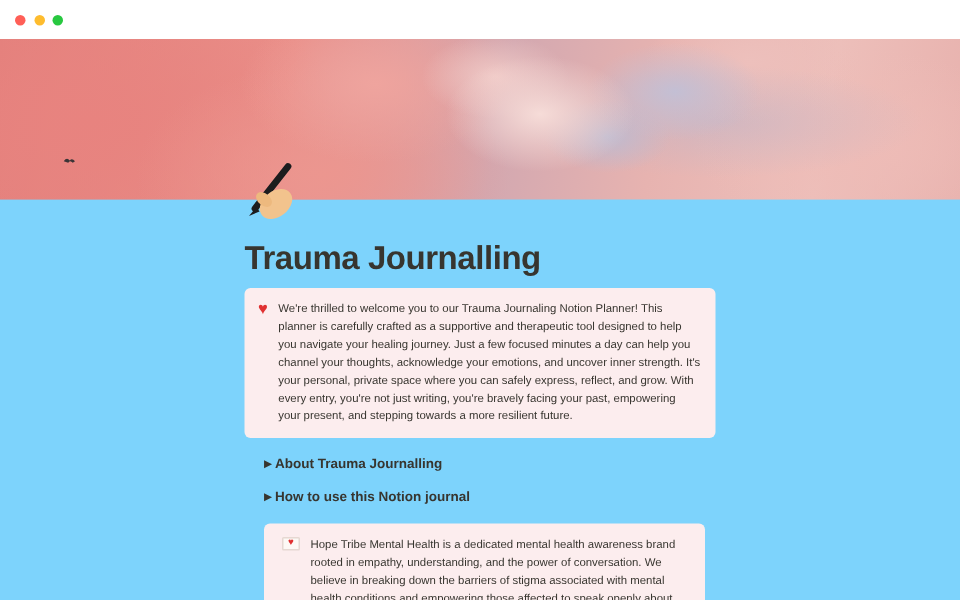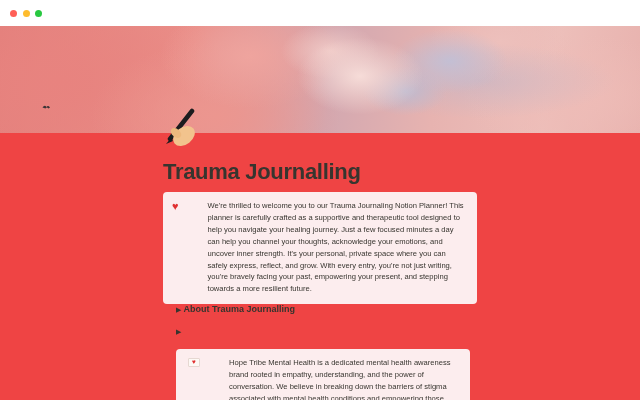--- a/index.html
+++ b/index.html
@@ -1,18 +1,18 @@
 <!DOCTYPE html>
 <html><head>
 <meta charset="utf-8">
 <style>
   * { margin:0; padding:0; box-sizing:border-box; }
   html,body { width:640px; height:400px; overflow:hidden; background:#fff;
     font-family:"Liberation Sans", sans-serif; color:#37352f; }
-  .frame { position:relative; width:640px; height:400px; background:#ef4444; overflow:hidden; }
+  .frame { position:relative; width:640px; height:400px; background:#7dd3fc; overflow:hidden; }
 
   
   .titlebar { position:absolute; top:0; left:0; width:640px; height:26px; background:#ffffff; z-index:5; }
   .dot { position:absolute; top:9.5px; width:7px; height:7px; border-radius:50%; }
   .dot.red { left:10px; background:#ff5f57; }
   .dot.yellow { left:22.5px; background:#febc2e; }
   .dot.green { left:35px; background:#28c840; }
 
   
   .cover { position:absolute; top:26px; left:0; width:640px; height:107px; z-index:1;
@@ -35,21 +35,21 @@
   .page-icon { position:absolute; left:161px; top:108px; width:42px; height:42px; z-index:3; cursor:pointer; }
 
   .page-title { position:absolute; left:163px; top:159px; font-size:22px; font-weight:700;
     letter-spacing:-0.3px; color:#37352f; z-index:2; }
 
   .callout { position:absolute; background:#fcedee; border-radius:4px; display:flex; z-index:2; }
   .callout-1 { left:163px; top:192px; width:314px; padding:8px 10px 9px 9px; gap:7px; }
   .c-icon { flex:0 0 auto; }
   .heart-glyph { color:#e03131; font-size:11px; line-height:11px; display:block; margin-top:1px; }
   .c1-head { font-size:7.8px; font-weight:700; line-height:11px; margin-bottom:2px; }
-  .c1-body, .c2-body { font-size:7.6px; line-height:11.9px; color:#37352f;margin-left:22px; }
+  .c1-body, .c2-body { font-size:7.6px; line-height:11.9px; color:#37352f; }
 
   .toggle-row { position:absolute; left:176px; width:300px; height:16px; display:flex;
     align-items:center; gap:2px; cursor:pointer; z-index:2; }
   .toggle-1 { top:301px; }
   .toggle-2 { top:323px; }
   .tri { font-size:7px; color:#37352f; line-height:7px; }
   .toggle-label { font-size:9px; font-weight:700; color:#37352f; }
 
   .callout-2 { left:176px; top:349px; width:294px; padding:8px 12px; gap:7px; }
   .envelope { flex:0 0 auto; margin-top:1px; width:12px; height:9px; background:#fdf9f5;
@@ -91,20 +91,21 @@
     </div>
   </div>
 
   <div class="toggle-row toggle-1">
     <span class="tri">▶</span>
     <span class="toggle-label">About Trauma Journalling</span>
   </div>
 
   <div class="toggle-row toggle-2">
     <span class="tri">▶</span>
+    <span class="toggle-label">How to use this Notion journal</span>
   </div>
 
   <div class="callout callout-2">
     <div class="c-icon envelope">
       <span class="mini-heart">♥</span>
     </div>
     <div class="c2-body">Hope Tribe Mental Health is a dedicated mental health awareness brand rooted in empathy, understanding, and the power of conversation. We believe in breaking down the barriers of stigma associated with mental health conditions and empowering those affected to speak openly about their experiences.</div>
   </div>
 
 </div>

